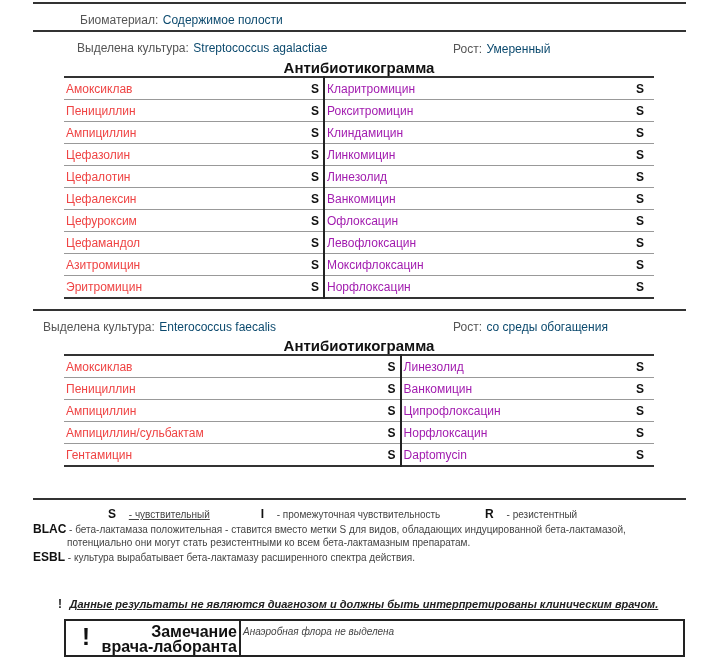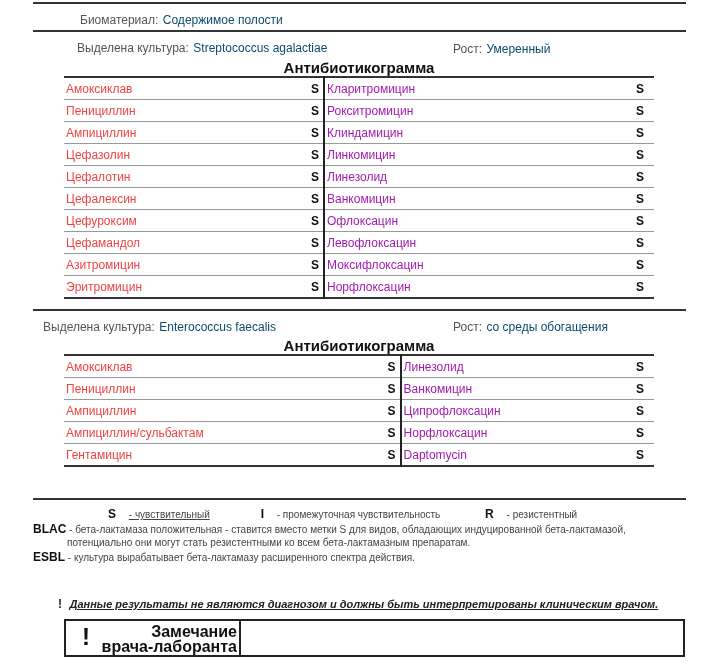--- a/index.html
+++ b/index.html
@@ -199,13 +199,14 @@
 </div>
 
 <div class="note-box">
   <div class="note-left">
     <span style="position:absolute; left:16px; top:2px; font-weight:bold; font-size:24px; color:#111;">!</span>
     <div style="position:absolute; right:2px; top:3px; text-align:right; font-weight:bold; font-size:16px; line-height:15px; color:#111;">
       <div>Замечание</div>
       <div>врача-лаборанта</div>
     </div>
   </div>
+  <div class="note-right">Анаэробная флора не выделена</div>
 </div>
 
 </body></html>

